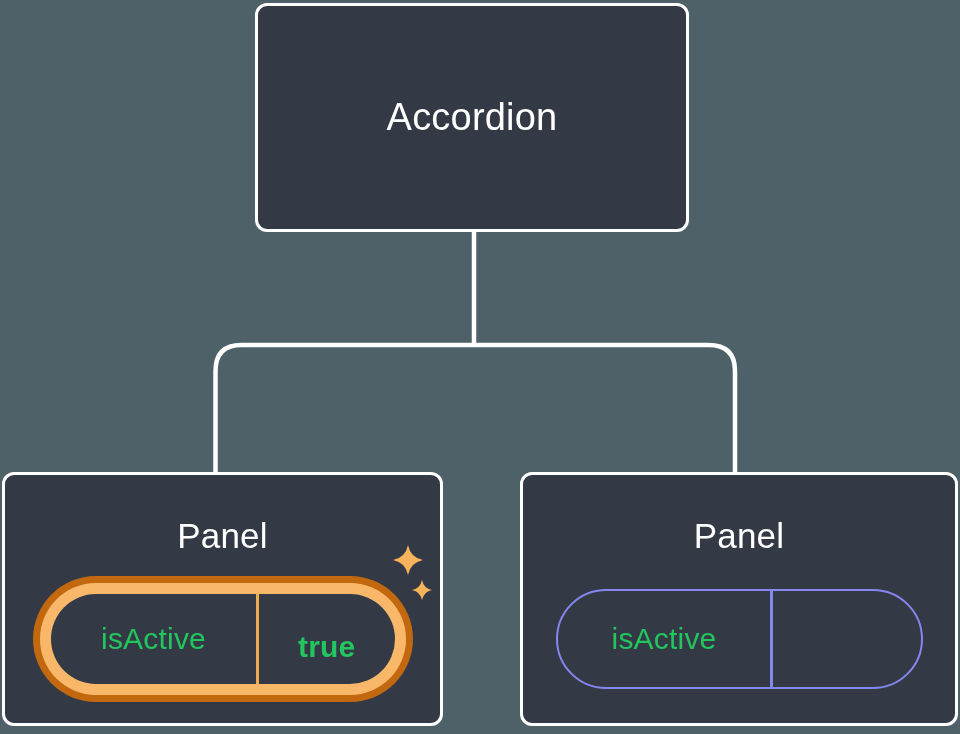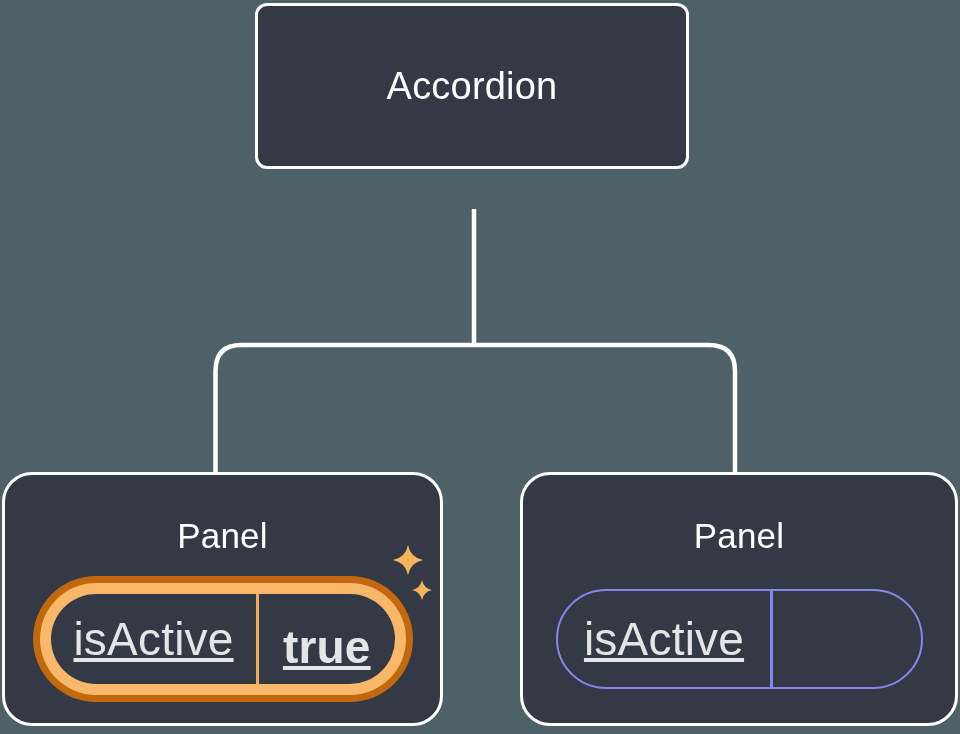--- a/index.html
+++ b/index.html
@@ -27,37 +27,36 @@
 
   .node {
     position: absolute;
     background: #333A46;
     border: 3px solid #FFFFFF;
     border-radius: 12px;
   }
 
   .root-node {
     left: 255px; top: 3px;
-    width: 434px; height: 166px;
+    width: 434px; height: 229px;
     display: flex;
     align-items: center;
     justify-content: center;
     text-align: center;
   }
   .root-label {
     color: #FFFFFF;
     font-size: 38px;
     letter-spacing: 0.2px;
   }
 
   .panel-node {
     top: 472px;
     width: 441px;
     height: 254px;
-    border-radius: 30px;
   }
   .panel-left  { left: 2px; }
   .panel-right { left: 520px; width: 438px; }
 
   .panel-title {
     position: absolute;
     left: 0; right: 0;
     top: 41px;
     text-align: center;
     color: #FFFFFF;
@@ -97,24 +96,23 @@
     border-radius: 50px;
     display: flex;
     overflow: hidden;
     background: transparent;
   }
 
   .pill-cell {
     display: flex;
     align-items: center;
     justify-content: center;
-    color: #e5e5e5;
-    font-size: 46px;
+    color: #22c55e;
+    font-size: 30px;
     letter-spacing: 0.2px;
-    text-decoration: underline;
   }
   .cell-name-active  { width: 205px; }
   .cell-value-active { flex: 1; font-weight: 700; margin-top: 16px; }
   .cell-name-plain   { width: 212px; }
   .cell-value-plain  { flex: 1; }
 
   .pill-divider-gold {
     width: 2.5px;
     height: 100%;
     background: #EFAB52;

